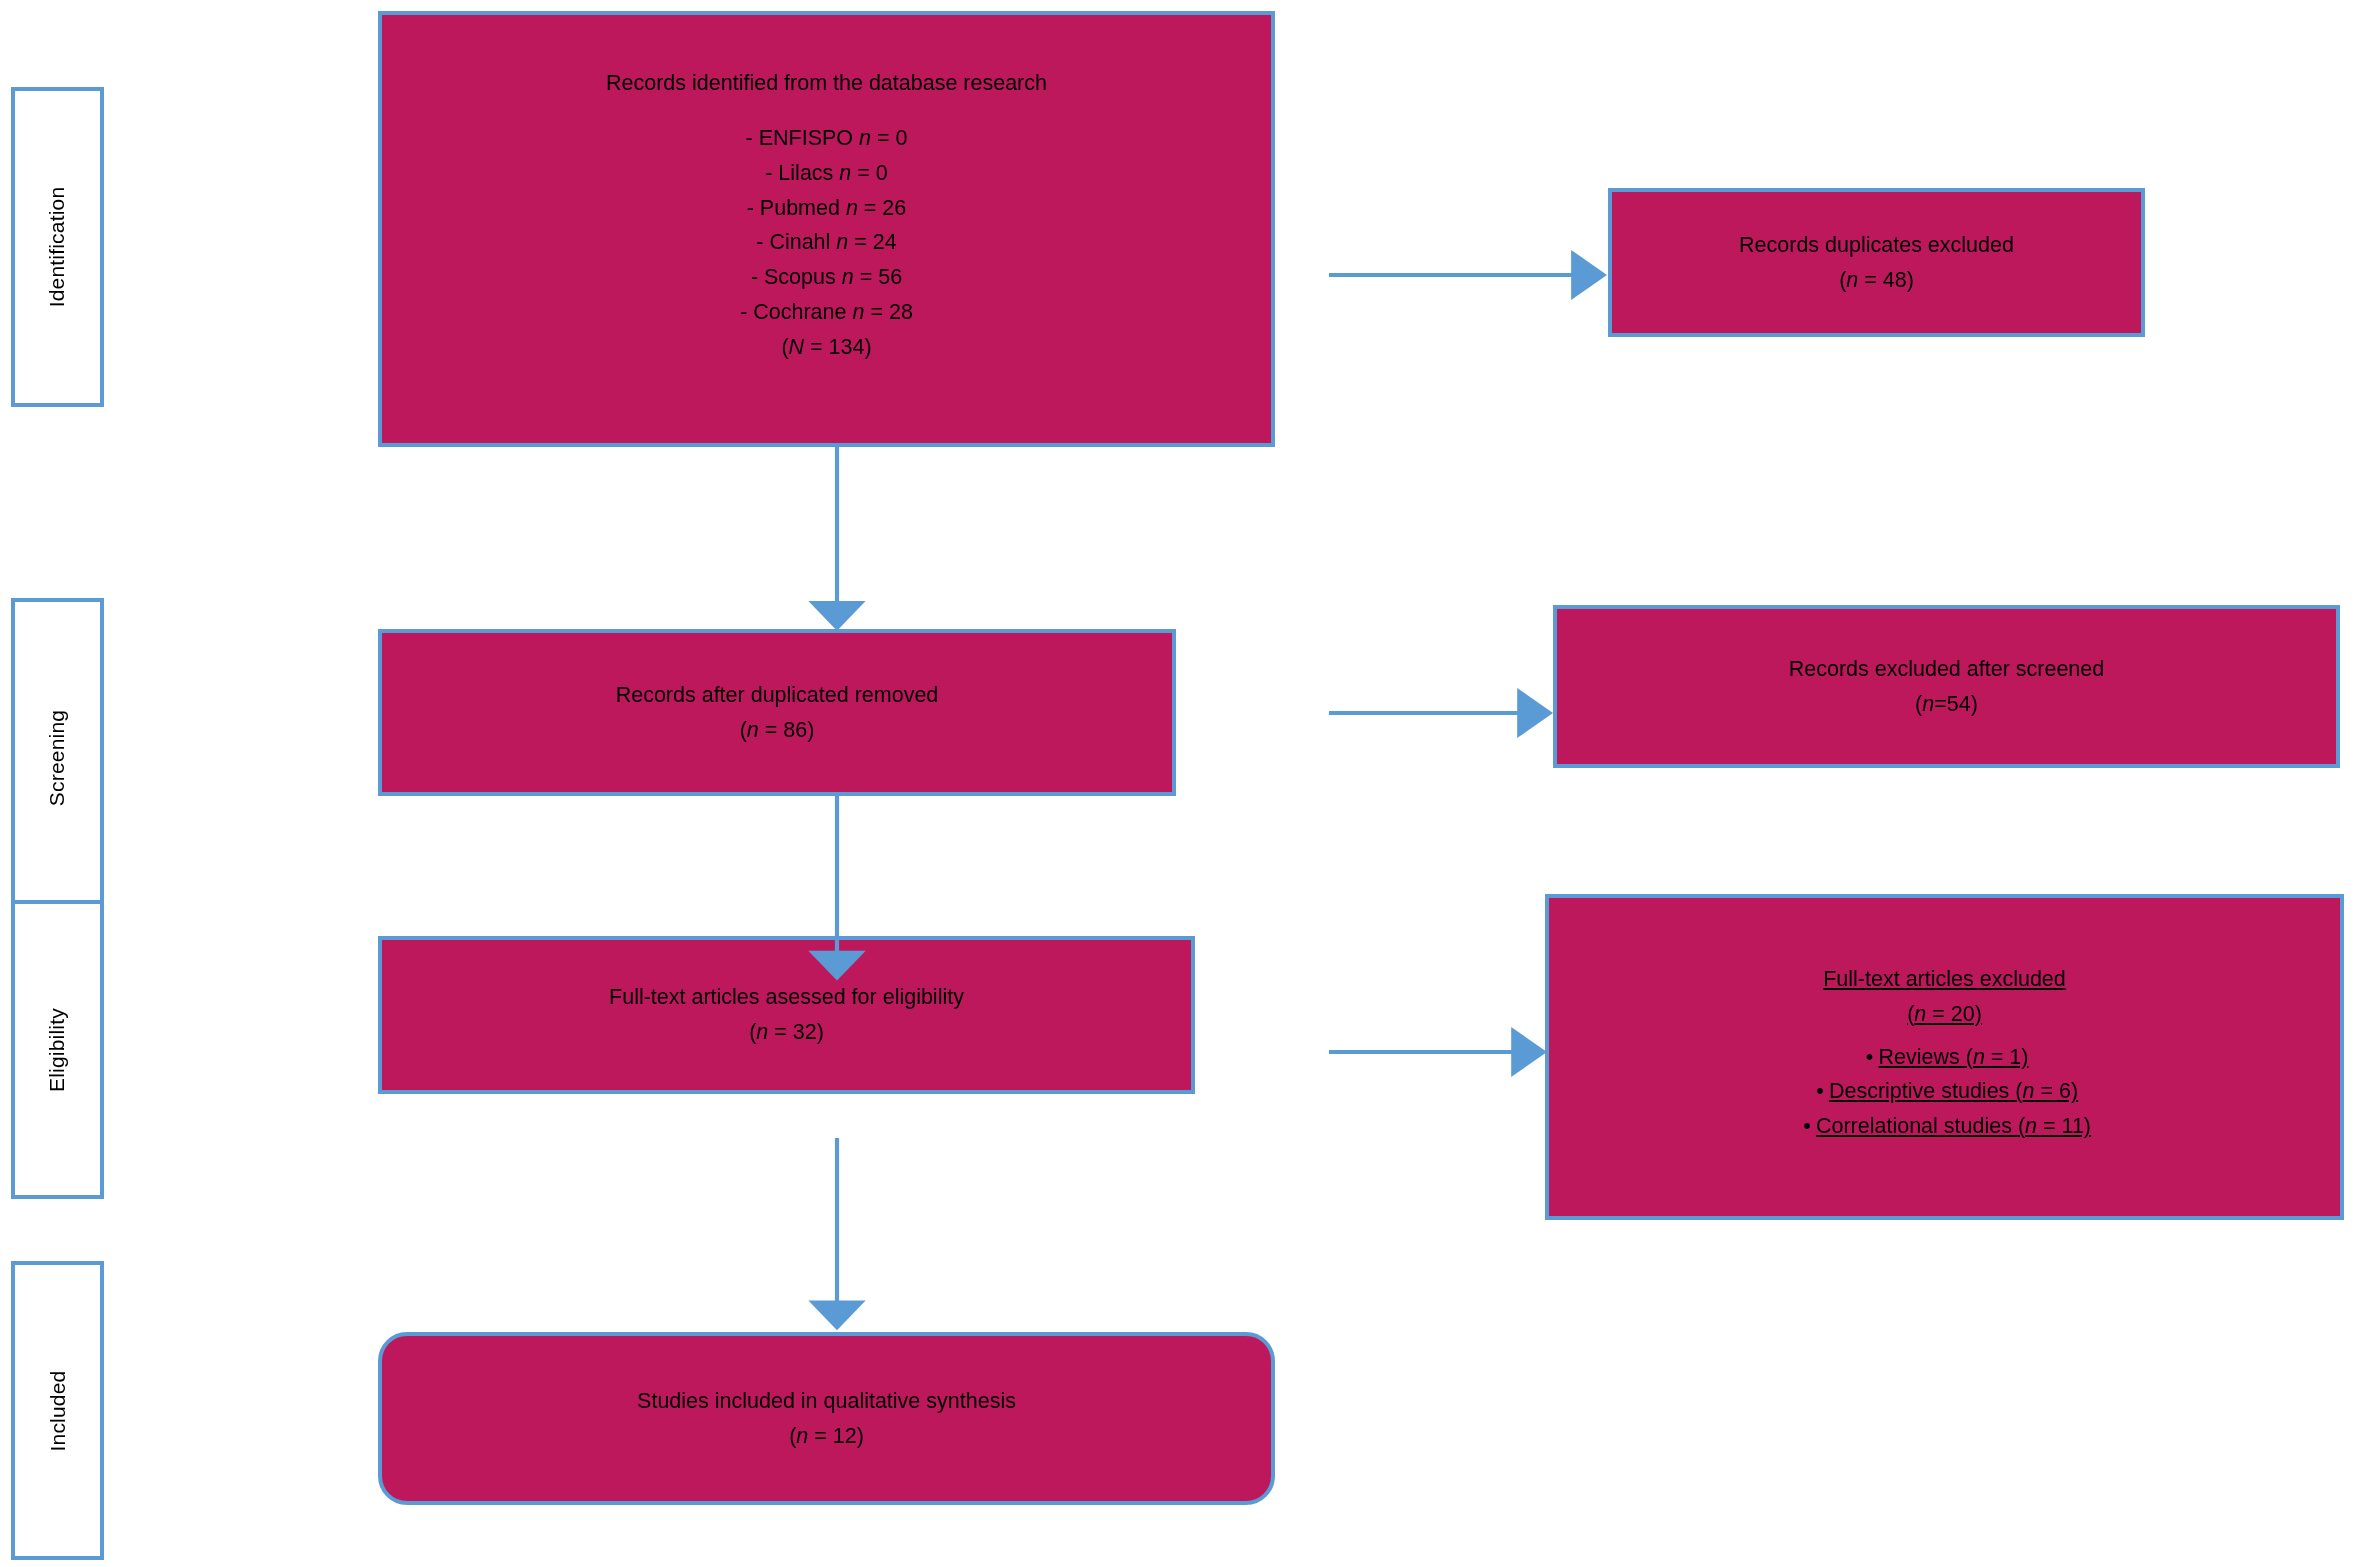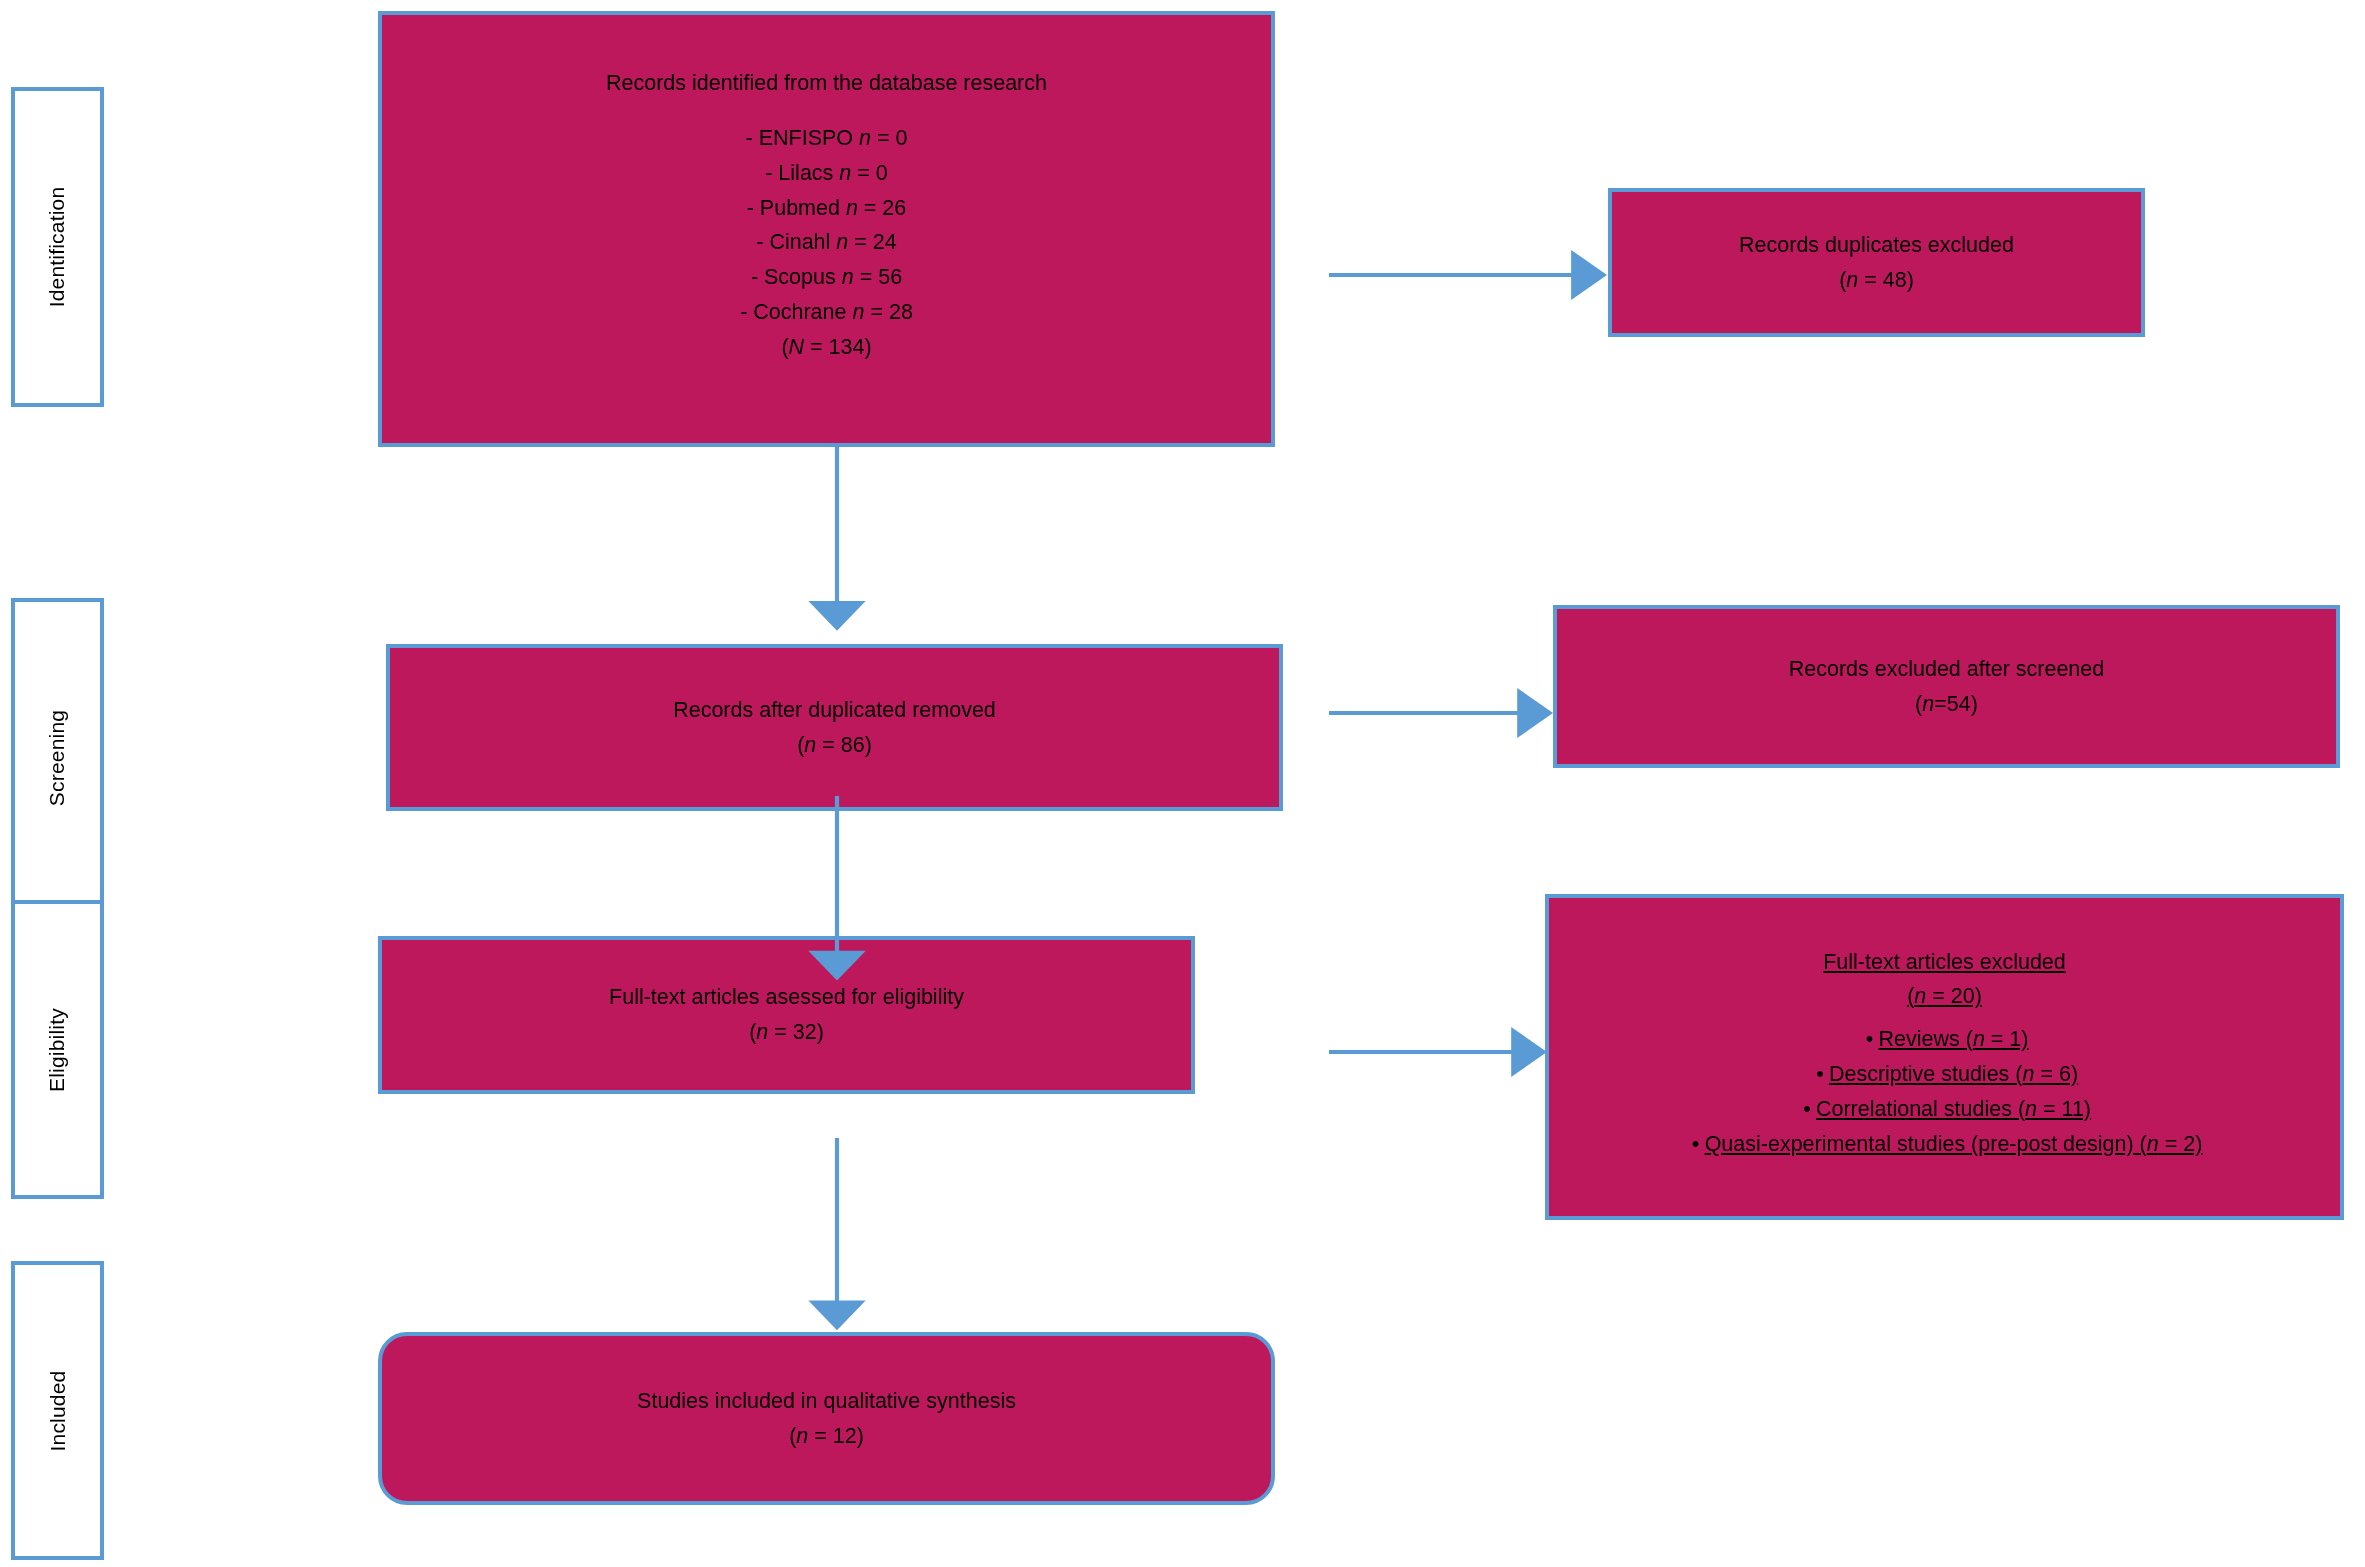--- a/index.html
+++ b/index.html
@@ -113,21 +113,21 @@
     <span class="line">- Scopus <i>n</i> = 56</span>
     <span class="line">- Cochrane <i>n</i> = 28</span>
     <span class="line">(<i>N</i> = 134)</span>
   </div>
 
   <div class="box" style="left:1608px; top:188px; width:537px; height:149px;">
     <span class="line">Records duplicates excluded</span>
     <span class="line">(<i>n</i> = 48)</span>
   </div>
 
-  <div class="box" style="left:378px; top:644px; width:897px; height:167px;margin-left:8px;">
+  <div class="box" style="left:378px; top:629px; width:798px; height:167px;">
     <span class="line">Records after duplicated removed</span>
     <span class="line">(<i>n</i> = 86)</span>
   </div>
 
   <div class="box" style="left:1553px; top:605px; width:787px; height:163px;">
     <span class="line">Records excluded after screened</span>
     <span class="line">(<i>n</i>=54)</span>
   </div>
 
   <div class="box" style="left:378px; top:936px; width:817px; height:158px;">
@@ -141,23 +141,20 @@
     <ul class="bullets">
       <li>
         <span class="bul">•</span><span>Reviews (<i>n</i> = 1)</span>
       </li>
       <li>
         <span class="bul">•</span><span>Descriptive studies (<i>n</i> = 6)</span>
       </li>
       <li>
         <span class="bul">•</span><span>Correlational studies (<i>n</i> = 11)</span>
       </li>
-      <li>
-        <span class="bul">•</span><span>Quasi-experimental studies (pre-post design) (<i>n</i> = 2)</span>
-      </li>
     </ul>
   </div>
 
   <div class="box" style="left:378px; top:1332px; width:897px; height:173px;border-radius:29px;">
     <span class="line">Studies included in qualitative synthesis</span>
     <span class="line">(<i>n</i> = 12)</span>
   </div>
 
   <div class="arrow" style="left:801px; top:447px; width:72px; height:185px;">
     <svg width="72" height="185" viewBox="0 0 120 310">

